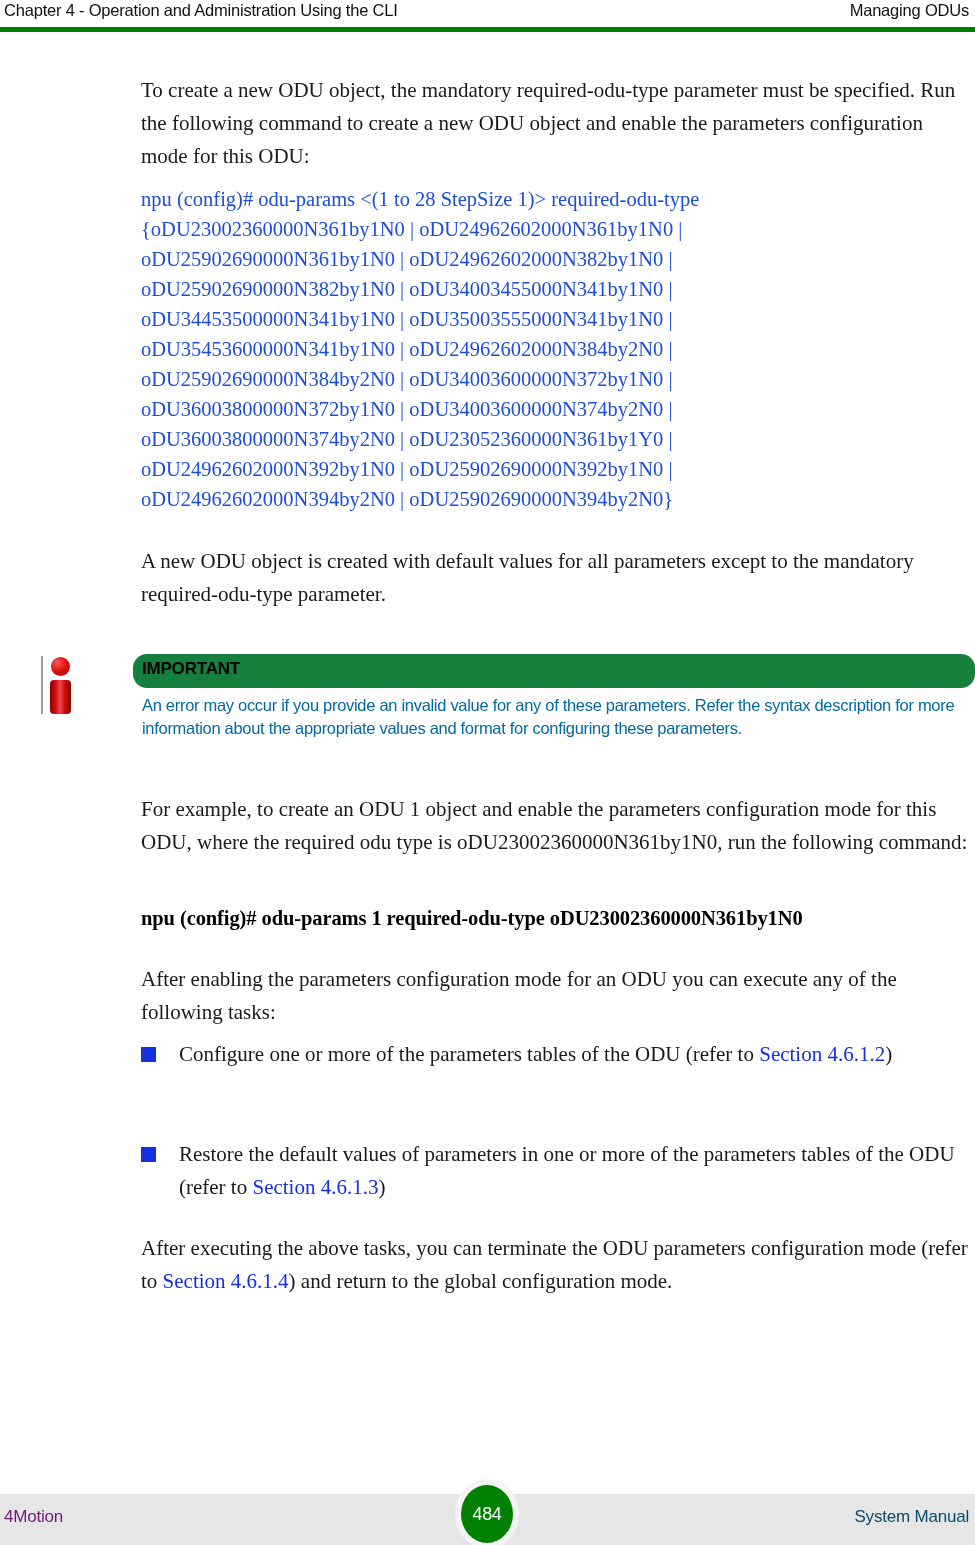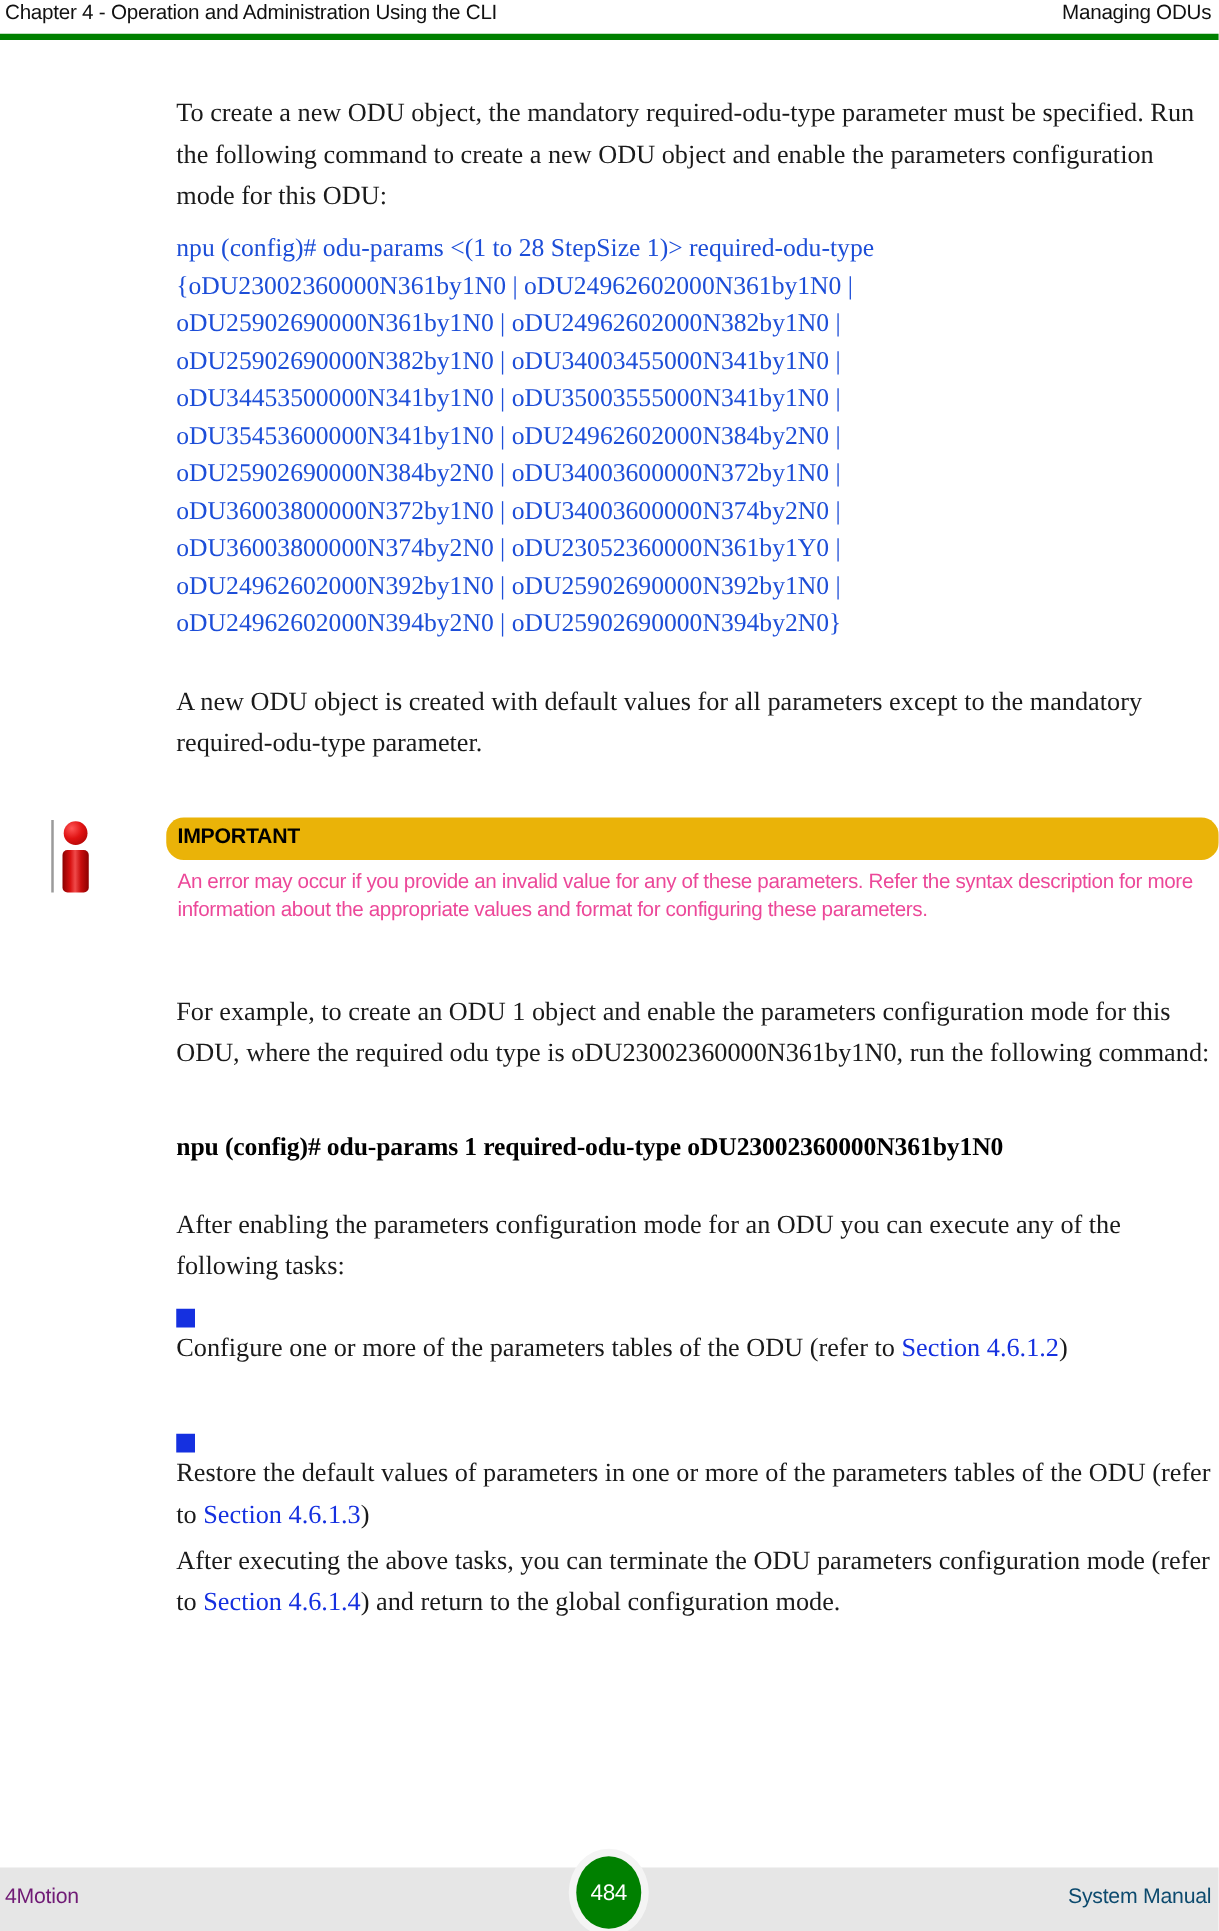--- a/index.html
+++ b/index.html
@@ -133,52 +133,51 @@
     width: 2px;
     height: 58px;
     background: #9b9b9b;
   }
   .note-title-bar {
     position: absolute;
     left: 133px;
     top: 0px;
     width: 842px;
     height: 34px;
-    background: #eab308;
+    background: #15803d;
     border-radius: 14px;
   }
   .note-title-bar span {
     display: block;
     padding: 5px 0 0 9px;
     font-family: "Liberation Sans", "DejaVu Sans", sans-serif;
     font-size: 17px;
     font-weight: bold;
     letter-spacing: -0.2px;
     color: #000000;
   }
   .note-body {
     position: absolute;
     left: 142px;
     top: 40px;
     width: 830px;
     font-family: "Liberation Sans", "DejaVu Sans", sans-serif;
     font-size: 16.5px;
     line-height: 23px;
     letter-spacing: -0.3px;
-    color: #ec4899;
+    color: #0369a1;
   }
 
   
   .bullet-item {
     position: absolute;
     left: 141px;
     width: 830px;
     display: flex;
     align-items: flex-start;
-    flex-direction: column;
   }
   .bullet-marker {
     flex: 0 0 auto;
     width: 15px;
     height: 15px;
     background: #1530e0;
     margin: 9px 23px 0 0;
   }
   .bullet-text {
     flex: 1 1 auto;

